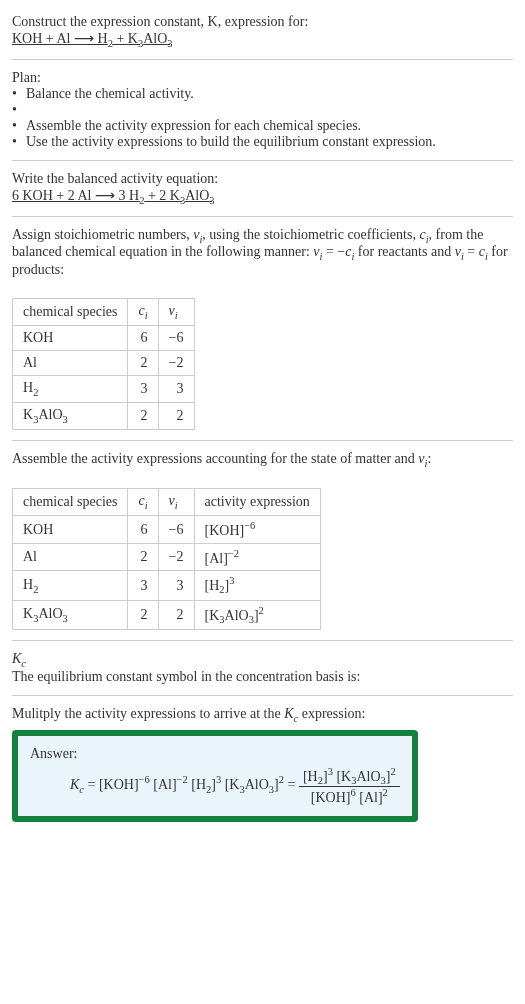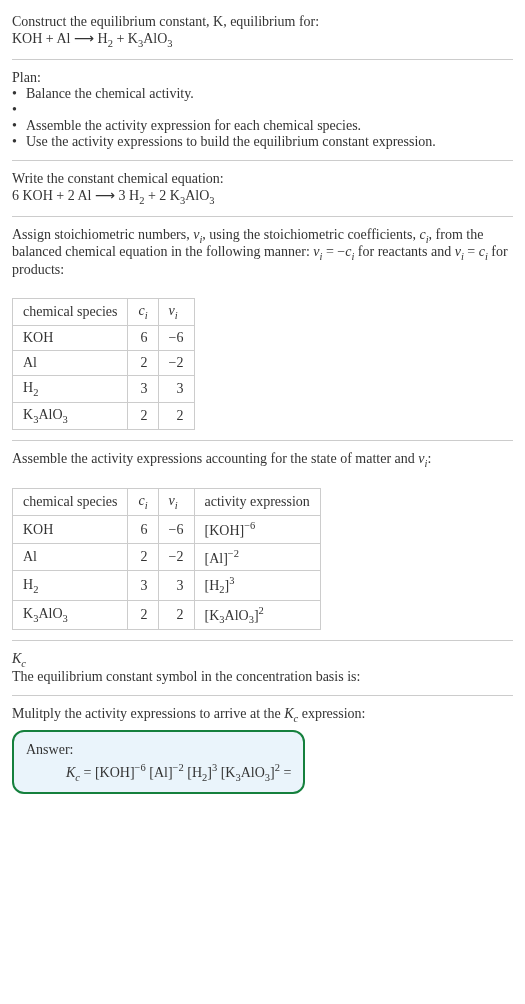--- a/index.html
+++ b/index.html
@@ -15,38 +15,39 @@
   .section {
     padding: 6px 0;
   }
   hr.sep {
     border: none;
     border-top: 1px solid #ccc;
     margin: 4px 0;
   }
   .eq {
     font-family: Georgia, serif;
+    text-decoration: underline;
   }
   table {
     border-collapse: collapse;
     margin-top: 20px;
   }
   th, td {
     border: 1px solid #ccc;
     padding: 4px 10px;
     text-align: left;
     font-weight: normal;
   }
   td.num {
     text-align: right;
   }
   .answer-box {
     background: #eaf4fb;
-    border: 2px solid #15803d;
-    border-radius: 12px;
+    border: 6px solid #15803d;
+    border-radius: 4px;
     padding: 10px 12px;
     margin-top: 6px;
     display: inline-block;
   }
   .frac {
     display: inline-block;
     vertical-align: middle;
     text-align: center;
   }
   .frac .num {
@@ -61,21 +62,21 @@
   sub, sup {
     font-size: 0.75em;
   }
   .bullet-row { display:flex; }
   .bullet-row .dot { width:14px; }
 </style>
 </head>
 <body>
 
 <div class="section">
-  <div><span>Construct the equilibrium constant, K, equilibrium for:</span></div>
+  <div><span>Construct the expression constant, K, expression for:</span></div>
   <div class="eq">KOH + Al ⟶ H<sub>2</sub> + K<sub>3</sub>AlO<sub>3</sub></div>
 </div>
 <hr class="sep">
 
 <div class="section">
   <div>Plan:</div>
   <div class="bullet-row">
       <span class="dot">•</span>
       <span>Balance the chemical activity.</span>
     </div>
@@ -87,21 +88,21 @@
       <span>Assemble the activity expression for each chemical species.</span>
     </div>
   <div class="bullet-row">
       <span class="dot">•</span>
       <span>Use the activity expressions to build the equilibrium constant expression.</span>
     </div>
 </div>
 <hr class="sep">
 
 <div class="section">
-  <div>Write the constant chemical equation:</div>
+  <div>Write the balanced activity equation:</div>
   <div class="eq">6 KOH + 2 Al ⟶ 3 H<sub>2</sub> + 2 K<sub>3</sub>AlO<sub>3</sub></div>
 </div>
 <hr class="sep">
 
 <div class="section">
   <div>Assign stoichiometric numbers, <i>ν<sub>i</sub></i>, using the stoichiometric coefficients, <i>c<sub>i</sub></i>, from the balanced chemical equation in the following manner: <i>ν<sub>i</sub></i> = −<i>c<sub>i</sub></i> for reactants and <i>ν<sub>i</sub></i> = <i>c<sub>i</sub></i> for products:</div>
   <table>
     <tbody>
         <tr>
       <th>chemical species</th>
@@ -177,15 +178,19 @@
   <div>The equilibrium constant symbol in the concentration basis is:</div>
 </div>
 <hr class="sep">
 
 <div class="section">
   <div>Mulitply the activity expressions to arrive at the <i>K<sub>c</sub></i> expression:</div>
   <div class="answer-box">
     <div>Answer:</div>
     <div style="padding-left:40px; padding-top:4px;">
       <span><i>K<sub>c</sub></i> = [KOH]<sup>−6</sup> [Al]<sup>−2</sup> [H<sub>2</sub>]<sup>3</sup> [K<sub>3</sub>AlO<sub>3</sub>]<sup>2</sup> = </span>
+      <span class="frac">
+        <span class="num">[H<sub>2</sub>]<sup>3</sup> [K<sub>3</sub>AlO<sub>3</sub>]<sup>2</sup></span>
+        <span class="den">[KOH]<sup>6</sup> [Al]<sup>2</sup></span>
+      </span>
     </div>
   </div>
 </div>
 
 </body></html>

